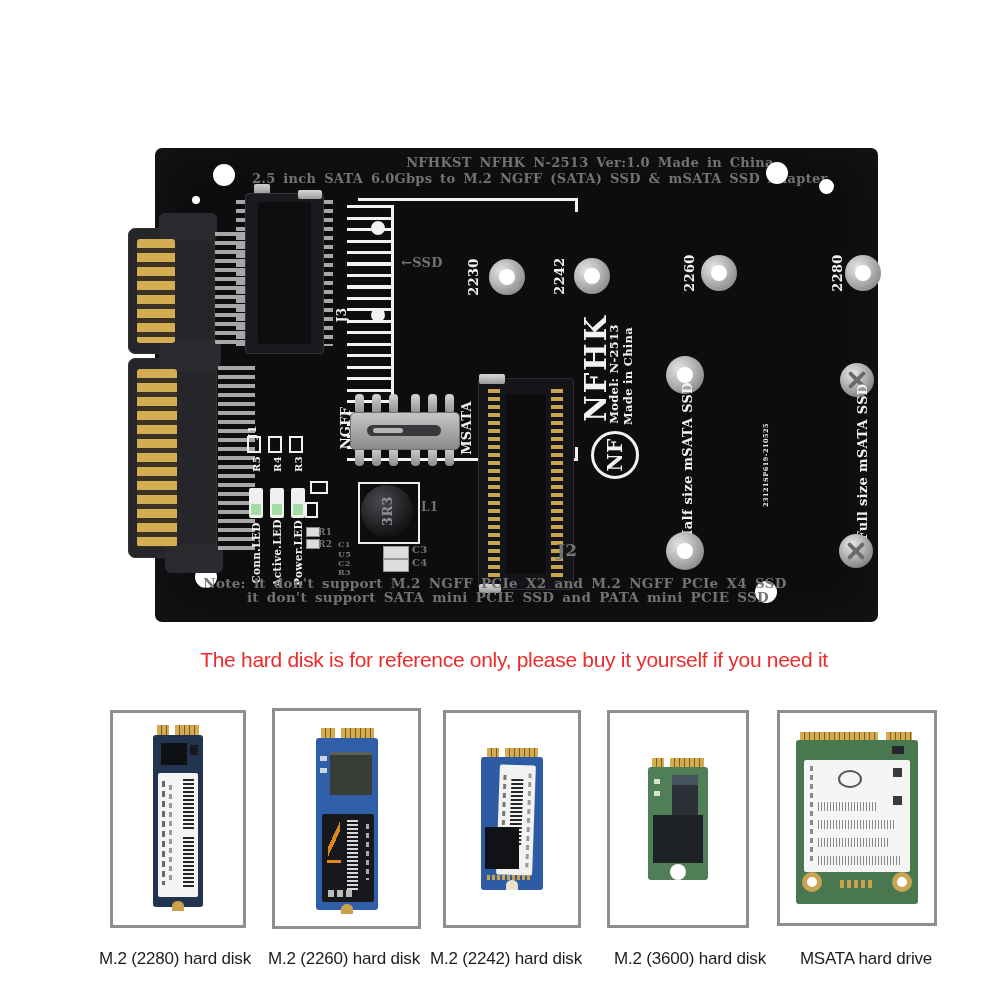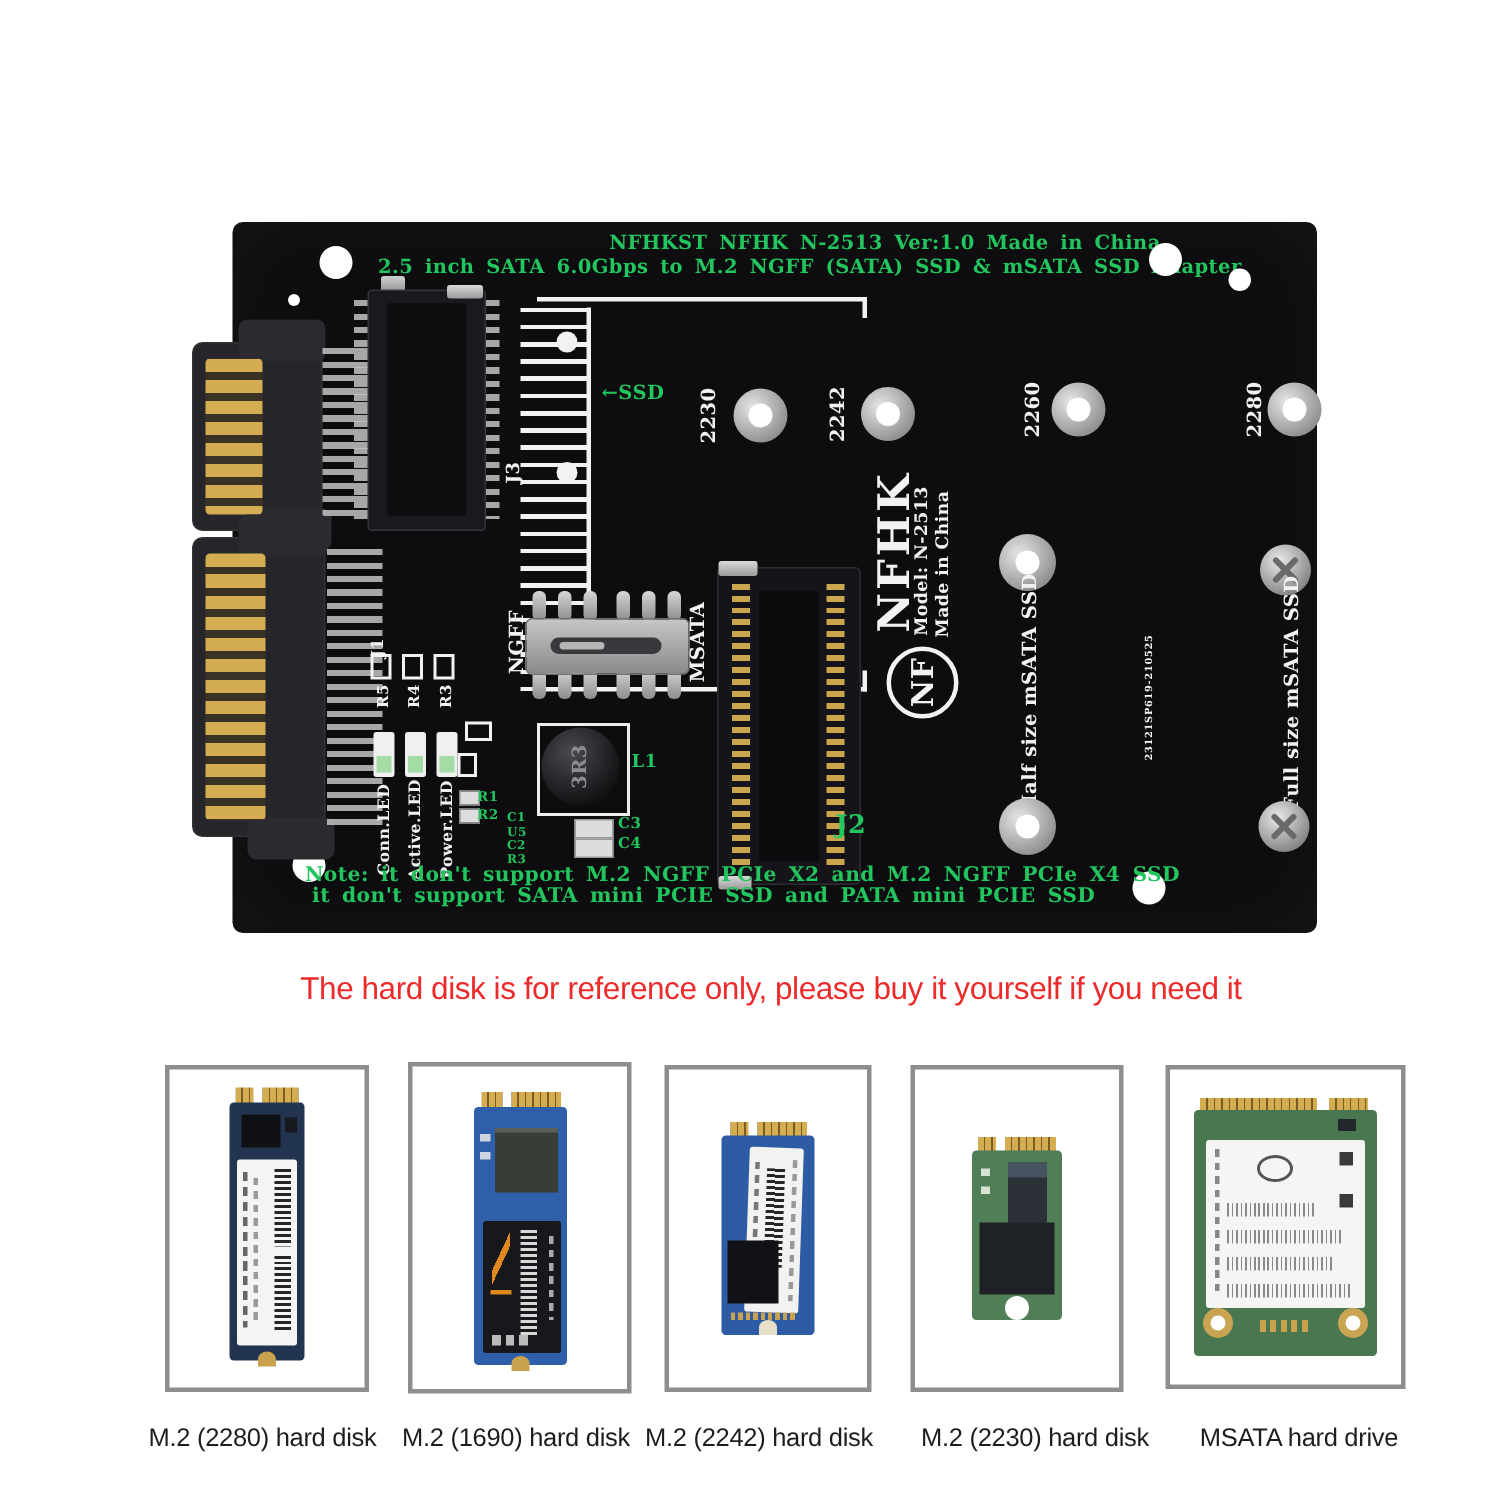--- a/index.html
+++ b/index.html
@@ -6,21 +6,21 @@
   .page{position:relative;width:1000px;height:1000px;background:#fff;overflow:hidden;
         font-family:"Liberation Sans",sans-serif;}
   .abs{position:absolute;}
   .title{position:absolute;left:0;top:22px;width:1000px;text-align:center;
          font-size:46px;font-weight:700;color:#1f2838;letter-spacing:-1px;}
   .notice{position:absolute;left:0;top:648px;width:1000px;text-align:center;
           font-size:21px;color:#ed2b2b;letter-spacing:-.3px;margin-left:14px;}
   
   .board{position:absolute;left:155px;top:148px;width:723px;height:474px;
          background:#0d0d10;border-radius:7px;box-shadow:inset 0 0 60px rgba(255,255,255,.04);}
-  .silk{position:absolute;white-space:nowrap;color:#22c55e;font-family:"DejaVu Serif",serif;
+  .silk{position:absolute;white-space:nowrap;color:#737373;font-family:"DejaVu Serif",serif;
         font-weight:700;word-spacing:3px;letter-spacing:.3px;}
   .rot{position:absolute;white-space:nowrap;color:#f2f2f2;font-family:"DejaVu Serif",serif;
        font-weight:700;transform:translate(-50%,-50%) rotate(-90deg);letter-spacing:.3px;}
   .hole{position:absolute;background:#fff;border-radius:50%;}
   .ring{position:absolute;border-radius:50%;background:radial-gradient(circle at 35% 35%,#e6e6e6,#8f8f8f 75%);}
   .ring>i{position:absolute;left:50%;top:50%;width:16px;height:16px;margin:-8px 0 0 -8px;
           background:#fff;border-radius:50%;}
   .screw{position:absolute;width:34px;height:34px;border-radius:50%;
          background:radial-gradient(circle at 38% 32%,#e9e9e9,#7e7e7e 80%);}
   .screw>i,.screw>b{position:absolute;left:50%;top:50%;width:22px;height:4px;margin:-2px 0 0 -11px;
@@ -198,21 +198,21 @@
     <div class="silk" style="left:183px;top:391px;font-size:8px;">C1</div>
     <div class="silk" style="left:183px;top:401px;font-size:8px;">U5</div>
     <div class="silk" style="left:183px;top:410px;font-size:8px;">C2</div>
     <div class="silk" style="left:183px;top:419px;font-size:8px;">R3</div>
     <div class="abs" style="left:228px;top:398px;width:24px;height:11px;background:#ddd;border:1px solid #999;"></div>
     <div class="abs" style="left:228px;top:411px;width:24px;height:11px;background:#ddd;border:1px solid #999;"></div>
     <div class="silk" style="left:257px;top:396px;font-size:10px;">C3</div>
     <div class="silk" style="left:257px;top:409px;font-size:10px;text-align:right;">C4</div>
 
     <div class="silk" style="left:40px;top:427px;width:600px;text-align:center;font-size:13.5px;">Note: it don't support M.2 NGFF PCIe X2 and M.2 NGFF PCIe X4 SSD</div>
-    <div class="silk" style="left:53px;top:441px;width:600px;text-align:left;font-size:13.5px;">it don't support SATA mini PCIE SSD and PATA mini PCIE SSD</div>
+    <div class="silk" style="left:53px;top:441px;width:600px;text-align:center;font-size:13.5px;">it don't support SATA mini PCIE SSD and PATA mini PCIE SSD</div>
   </div>
 
   <div class="notice">The hard disk is for reference only, please buy it yourself if you need it</div>
 
   <div class="disk-box" style="left:110px;top:710px;width:130px;height:212px;">
     <div class="dk" style="width:50px;height:188px;">
       <div class="gold abs" style="left:4px;top:0;width:12px;height:12px;"></div>
       <div class="gold abs" style="left:22px;top:0;width:24px;height:12px;"></div>
       <div class="abs" style="left:0;top:10px;width:50px;height:172px;background:#223450;border-radius:3px;">
         <div class="abs" style="left:8px;top:8px;width:26px;height:22px;background:#0f1013;"></div>
@@ -296,18 +296,18 @@
           <div class="barcode-h abs" style="left:14px;top:96px;width:82px;height:9px;"></div>
         </div>
         <div class="abs" style="left:6px;top:132px;width:20px;height:20px;border:5px solid #c9a452;background:#fff;border-radius:50%;box-sizing:border-box;"></div>
         <div class="abs" style="left:96px;top:132px;width:20px;height:20px;border:5px solid #c9a452;background:#fff;border-radius:50%;box-sizing:border-box;"></div>
         <div class="abs" style="left:44px;top:140px;width:34px;height:8px;background:repeating-linear-gradient(90deg,#caa24e 0 4px,rgba(0,0,0,0) 4px 7px);"></div>
       </div>
     </div>
   </div>
 
   <div class="disk-label" style="left:95px;">M.2 (2280) hard disk</div>
-  <div class="disk-label" style="left:264px;">M.2 (1690) hard disk</div>
+  <div class="disk-label" style="left:264px;">M.2 (2260) hard disk</div>
   <div class="disk-label" style="left:426px;">M.2 (2242) hard disk</div>
-  <div class="disk-label" style="left:610px;">M.2 (2230) hard disk</div>
+  <div class="disk-label" style="left:610px;">M.2 (3600) hard disk</div>
   <div class="disk-label" style="left:786px;">MSATA hard drive</div>
 
 </div>
 
 </body></html>

